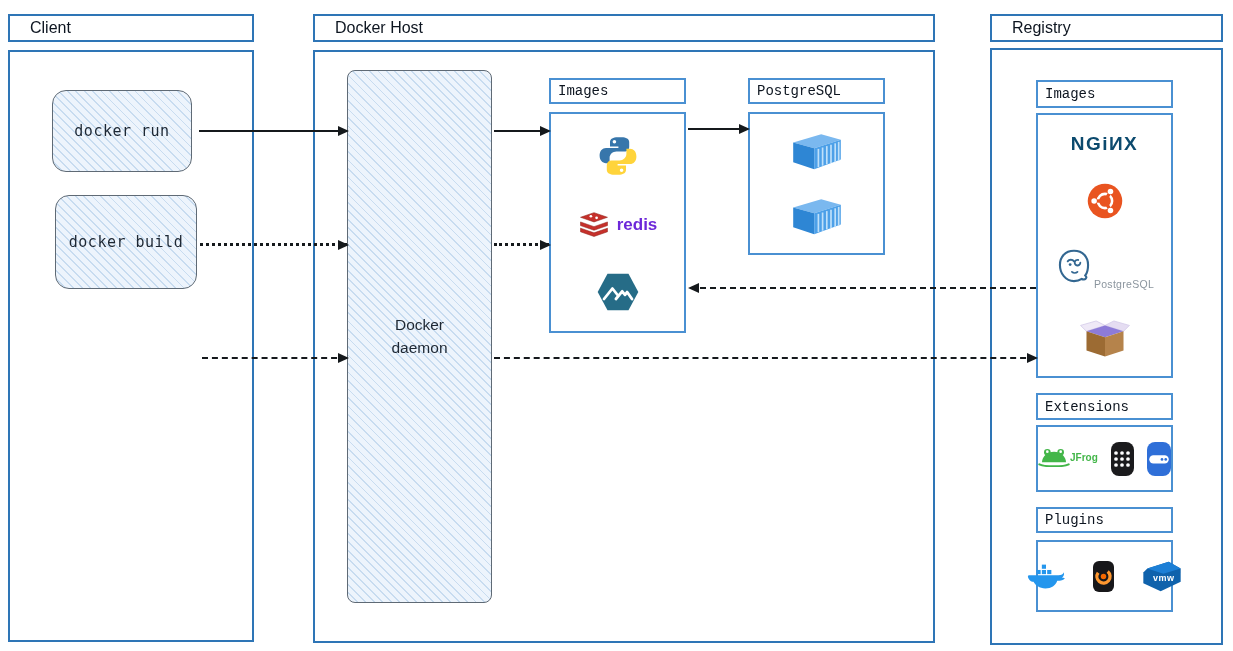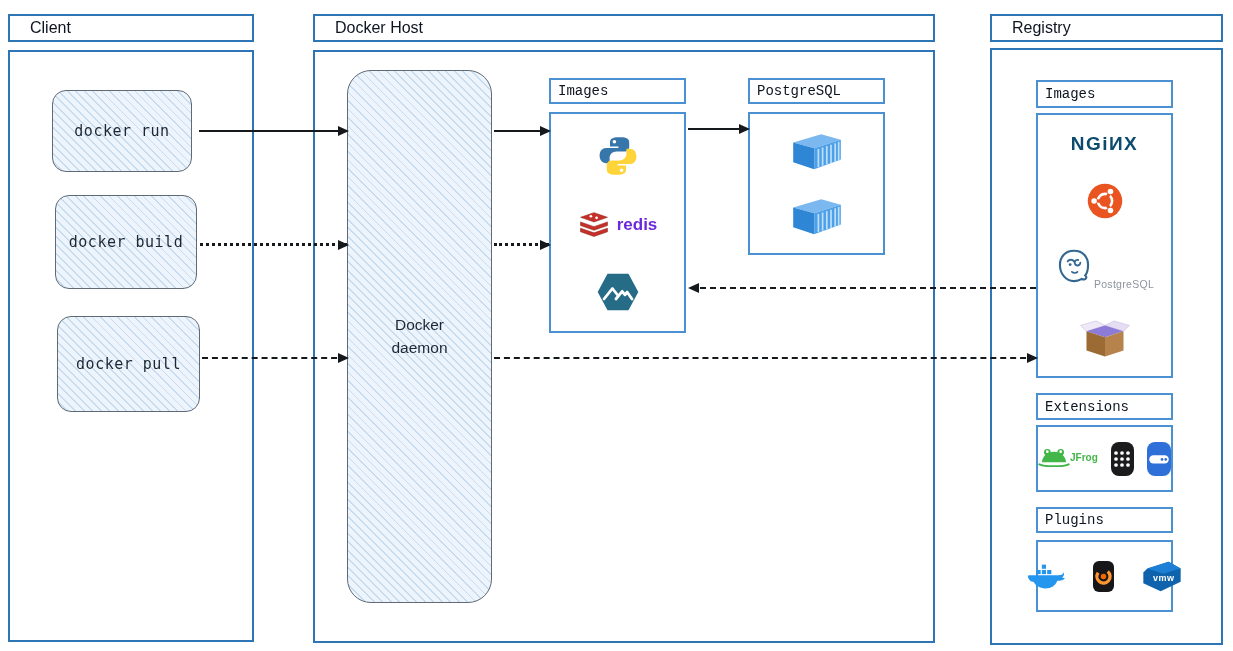--- a/index.html
+++ b/index.html
@@ -29,21 +29,21 @@
   .panel.row{flex-direction:row; align-items:center; justify-content:center; gap:13px;}
   
   .sketch{
     position:absolute; box-sizing:border-box;
     background-color:#edf4fc;
     background-image:repeating-linear-gradient(45deg, rgba(120,168,214,0.32) 0px, rgba(120,168,214,0.32) 1.2px, transparent 1.2px, transparent 6px);
     border:1.6px solid #5f6a75; border-radius:14px;
     display:flex; align-items:center; justify-content:center;
   }
   .cmd{ font-family:"DejaVu Sans Mono", monospace; font-size:15px; color:#1d2733; letter-spacing:0.5px;}
-  .daemon{ border-radius:24px; }
+  .daemon{ border-radius:8px; }
   .daemon-label{ font-size:15.5px; color:#1d2733; text-align:center; line-height:1.45; width:80px;}
   
   .arrow{position:absolute; height:0; z-index:5;}
   .arrow.solid{border-top:2.5px solid #15191c;}
   .arrow.dotted{border-top:3px dotted #15191c;}
   .arrow.dashed{border-top:2.5px dashed #15191c;}
   .head{position:absolute; top:-6.5px; width:0; height:0; border-top:5.5px solid transparent; border-bottom:5.5px solid transparent;}
   .head.r{right:-2px; border-left:11px solid #15191c;}
   .head.l{left:-2px; border-right:11px solid #15191c;}
   
@@ -71,23 +71,20 @@
     <span>Client</span>
   </div>
   <div class="bigbox" style="left:8px; top:50px; width:246px; height:592px;"></div>
 
   <div class="sketch" style="left:55px; top:195px; width:142px; height:94px;">
     <span class="cmd">docker build</span>
   </div>
   <div class="sketch" style="left:52px; top:90px; width:140px; height:82px;">
     <span class="cmd">docker run</span>
   </div>
-  <div class="sketch" style="left:57px; top:316px; width:143px; height:96px;">
-    <span class="cmd">docker pull</span>
-  </div>
 
   <div class="titlebar" style="left:313px; top:14px; width:622px; height:28px;">
     <span>Docker Host</span>
   </div>
   <div class="bigbox" style="left:313px; top:50px; width:622px; height:593px;"></div>
 
   <div class="sketch daemon" style="left:347px; top:70px; width:145px; height:533px;">
     <span class="daemon-label">Docker daemon</span>
   </div>
 

